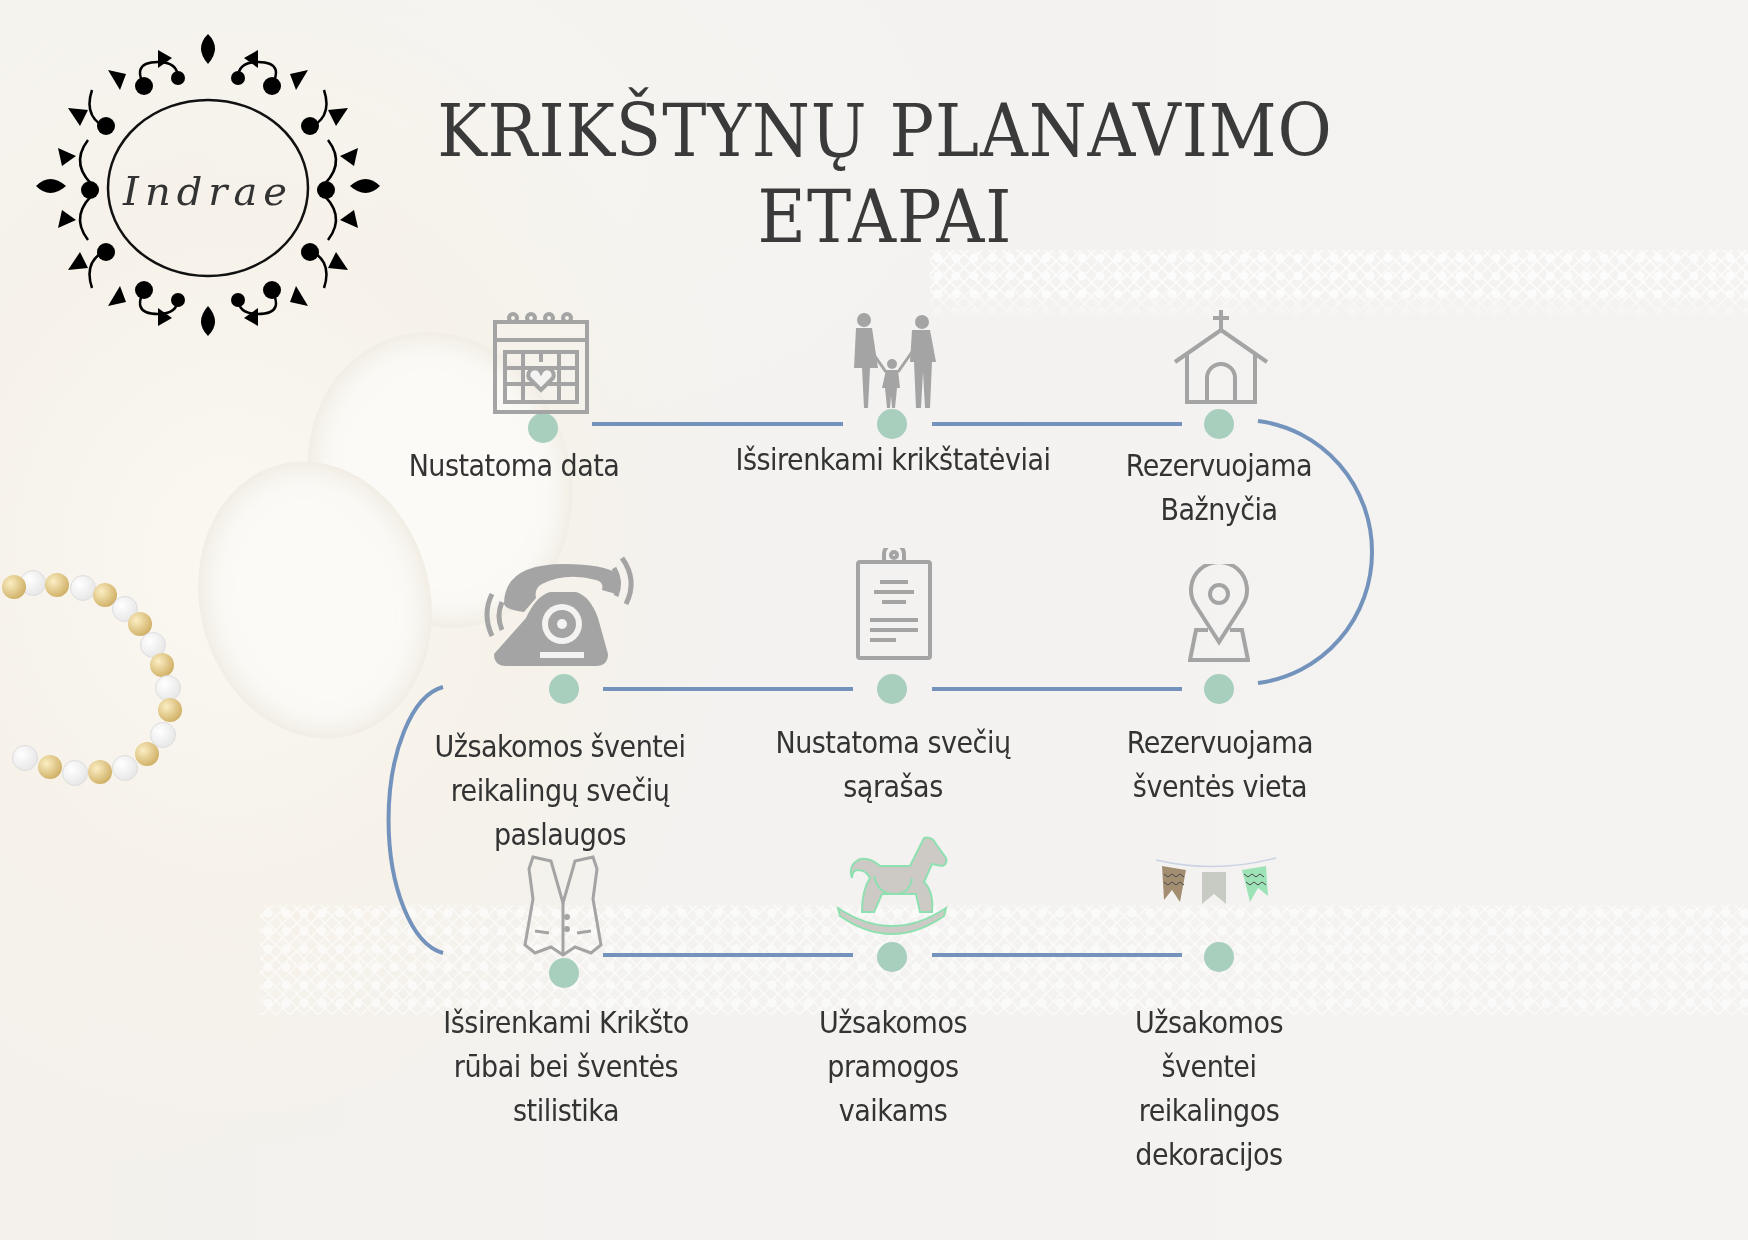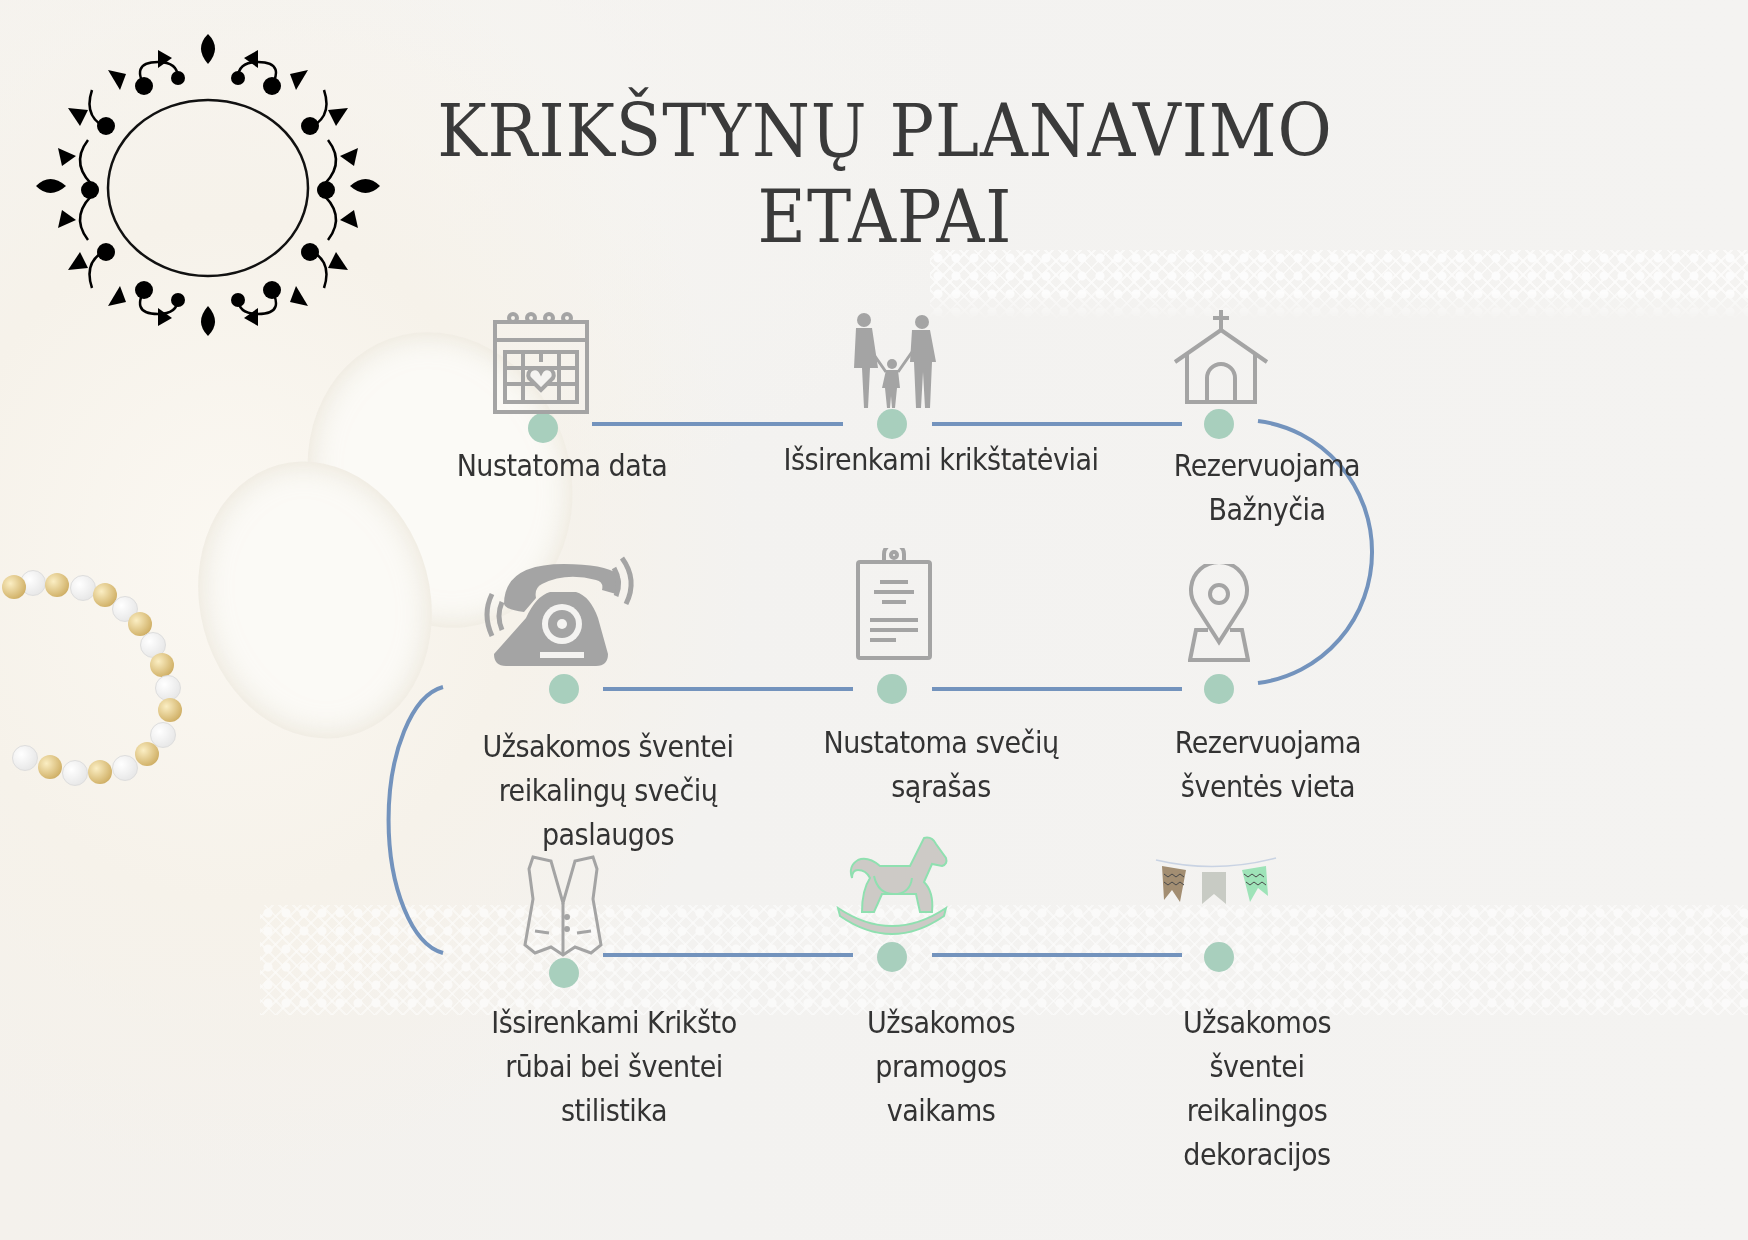--- a/index.html
+++ b/index.html
@@ -116,20 +116,21 @@
       <path d="M84 100 q-30 -10 -20 -40"></path>
         <path d="M276 100 q30 -10 20 -40"></path>
       <path d="M84 218 q-30 10 -20 40"></path>
         <path d="M276 218 q30 10 20 40"></path>
       <path d="M70 160 q-30 -24 -10 -50"></path>
         <path d="M290 160 q30 -24 10 -50"></path>
       <path d="M70 160 q-30 24 -10 50"></path>
         <path d="M290 160 q30 24 10 50"></path>
     </g>
   </svg>
+  <div class="logo-text">Indrae</div>
 </div>
 
 <div class="title">
   <span class="l">KRIKŠTYNŲ PLANAVIMO</span>
   <span class="l">ETAPAI</span>
 </div>
 
 <svg class="flow" width="1748" height="1240">
   <g stroke="#7393bd" stroke-width="4" fill="none">
     <line x1="592" y1="424" x2="843" y2="424"></line>
@@ -269,23 +270,23 @@
 <div class="label" style="left:1219px;top:444px">Rezervuojama
 Bažnyčia</div>
 <div class="label" style="left:1220px;top:721px">Rezervuojama
 šventės vieta</div>
 <div class="label" style="left:893px;top:721px">Nustatoma svečių
 sąrašas</div>
 <div class="label" style="left:560px;top:725px">Užsakomos šventei
 reikalingų svečių
 paslaugos</div>
 <div class="label" style="left:566px;top:1001px">Išsirenkami Krikšto
-rūbai bei šventei
+rūbai bei šventės
 stilistika</div>
 <div class="label" style="left:893px;top:1001px">Užsakomos
 pramogos
 vaikams</div>
 <div class="label" style="left:1209px;top:1001px">Užsakomos
 šventei
 reikalingos
 dekoracijos</div>
 
-<style>.label{white-space:pre;margin-left:48px;}</style>
+<style>.label{white-space:pre;}</style>
 
 </body></html>

